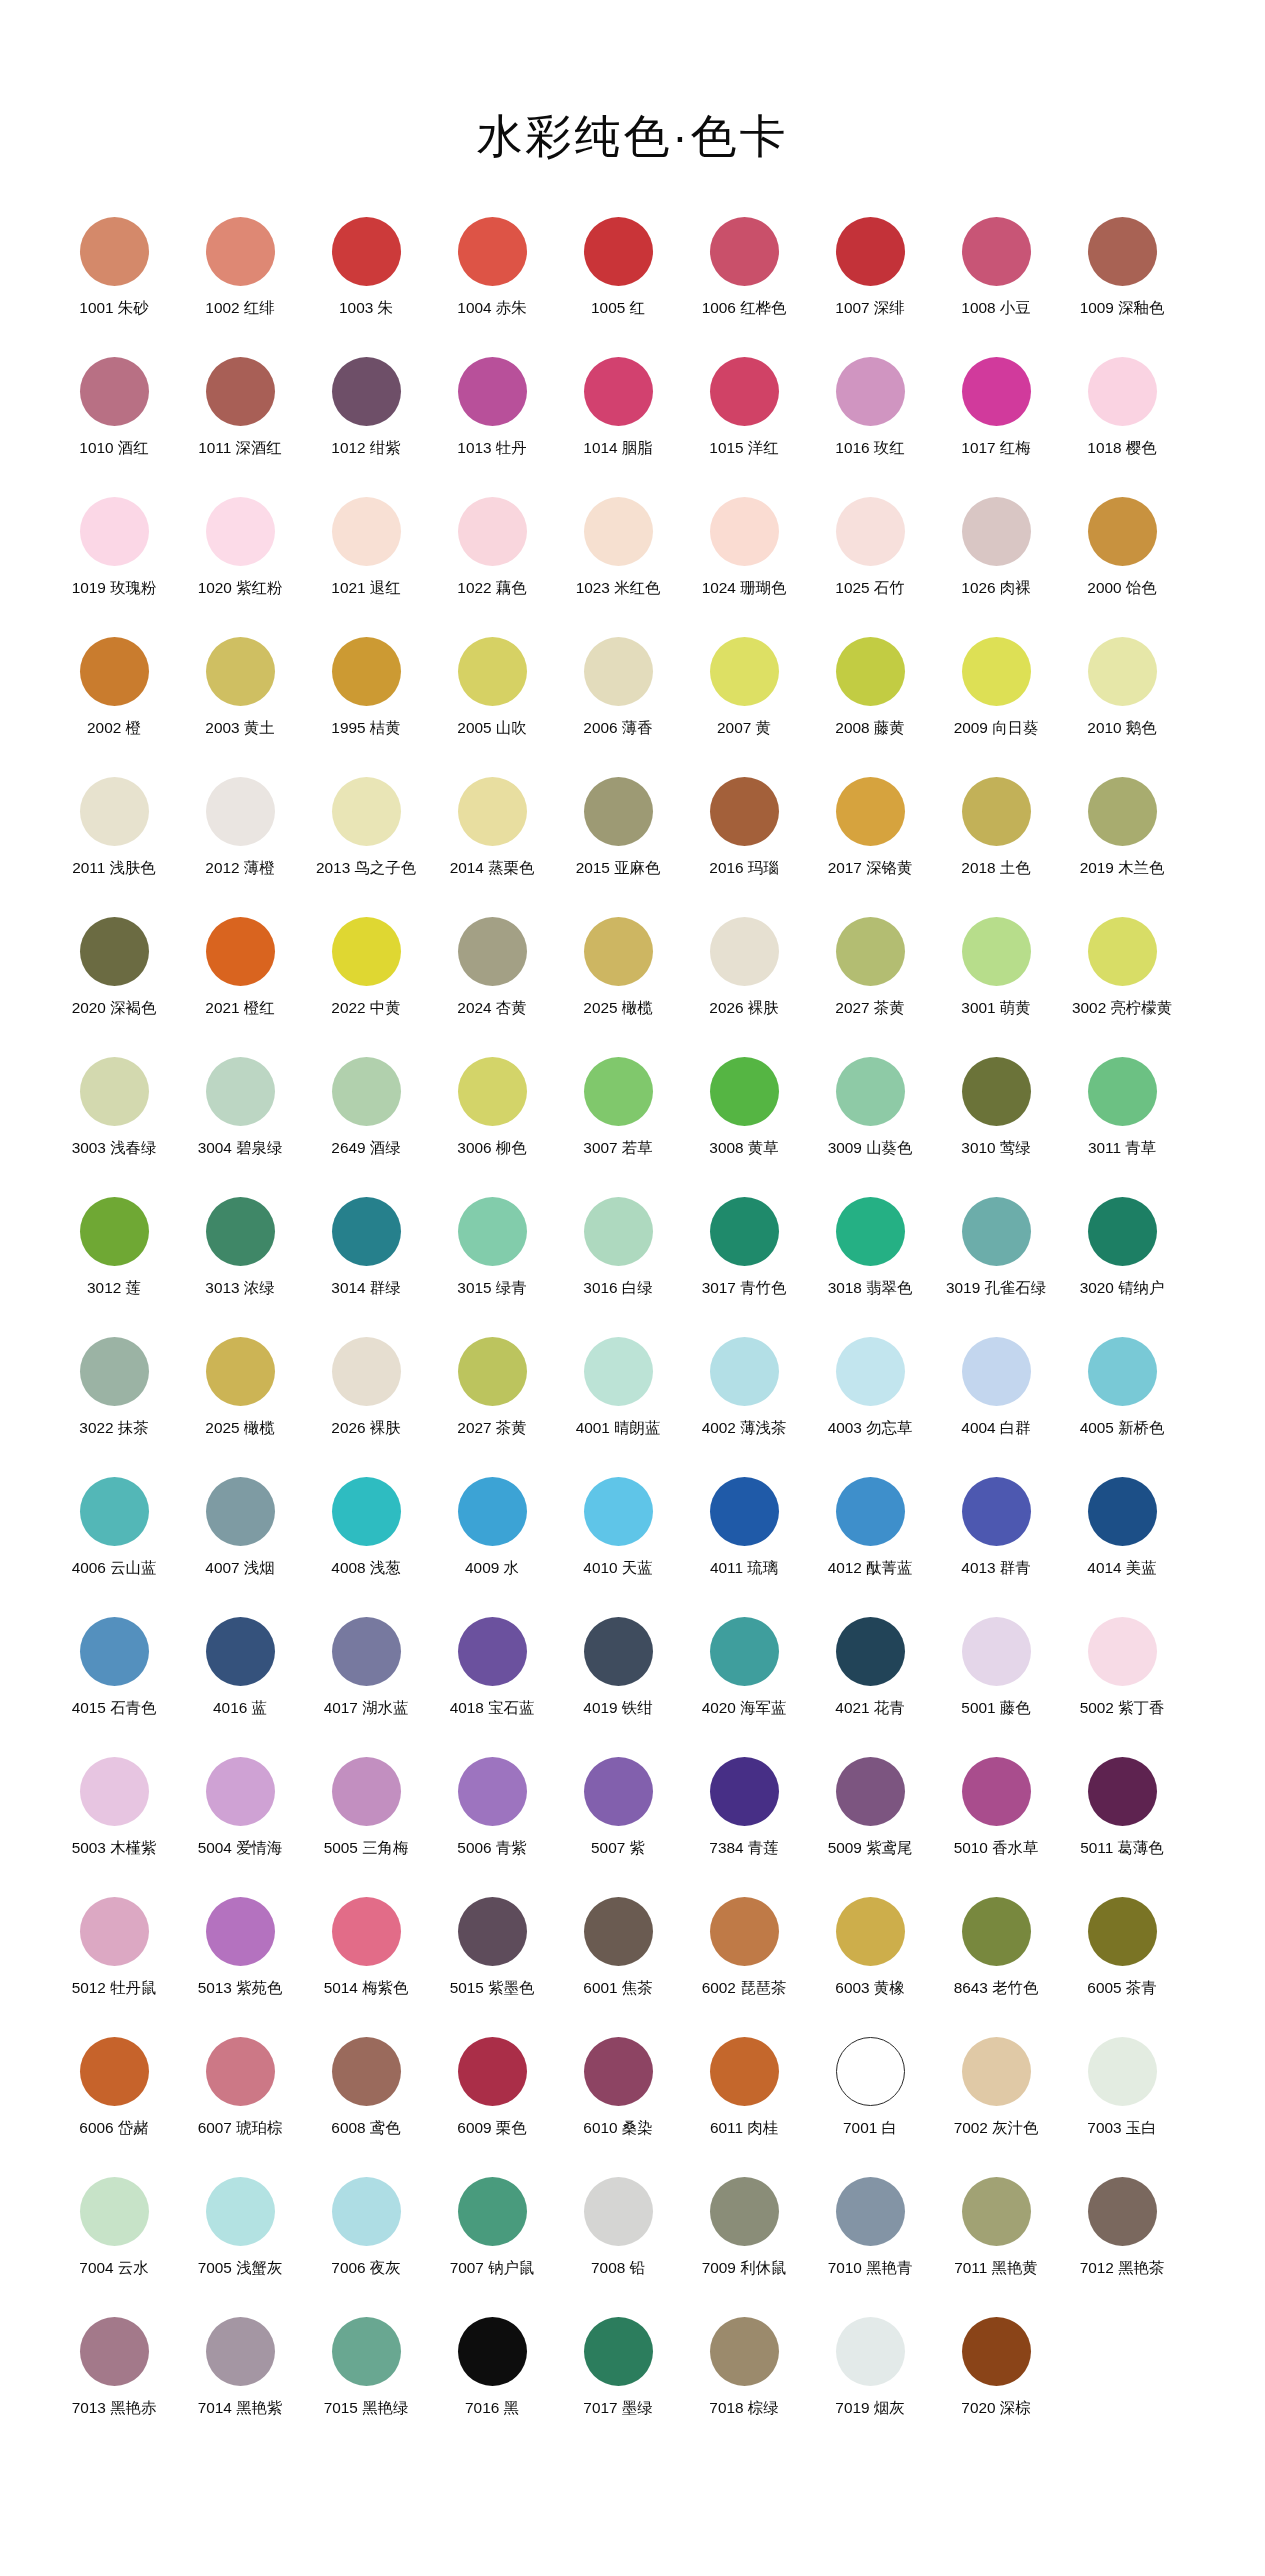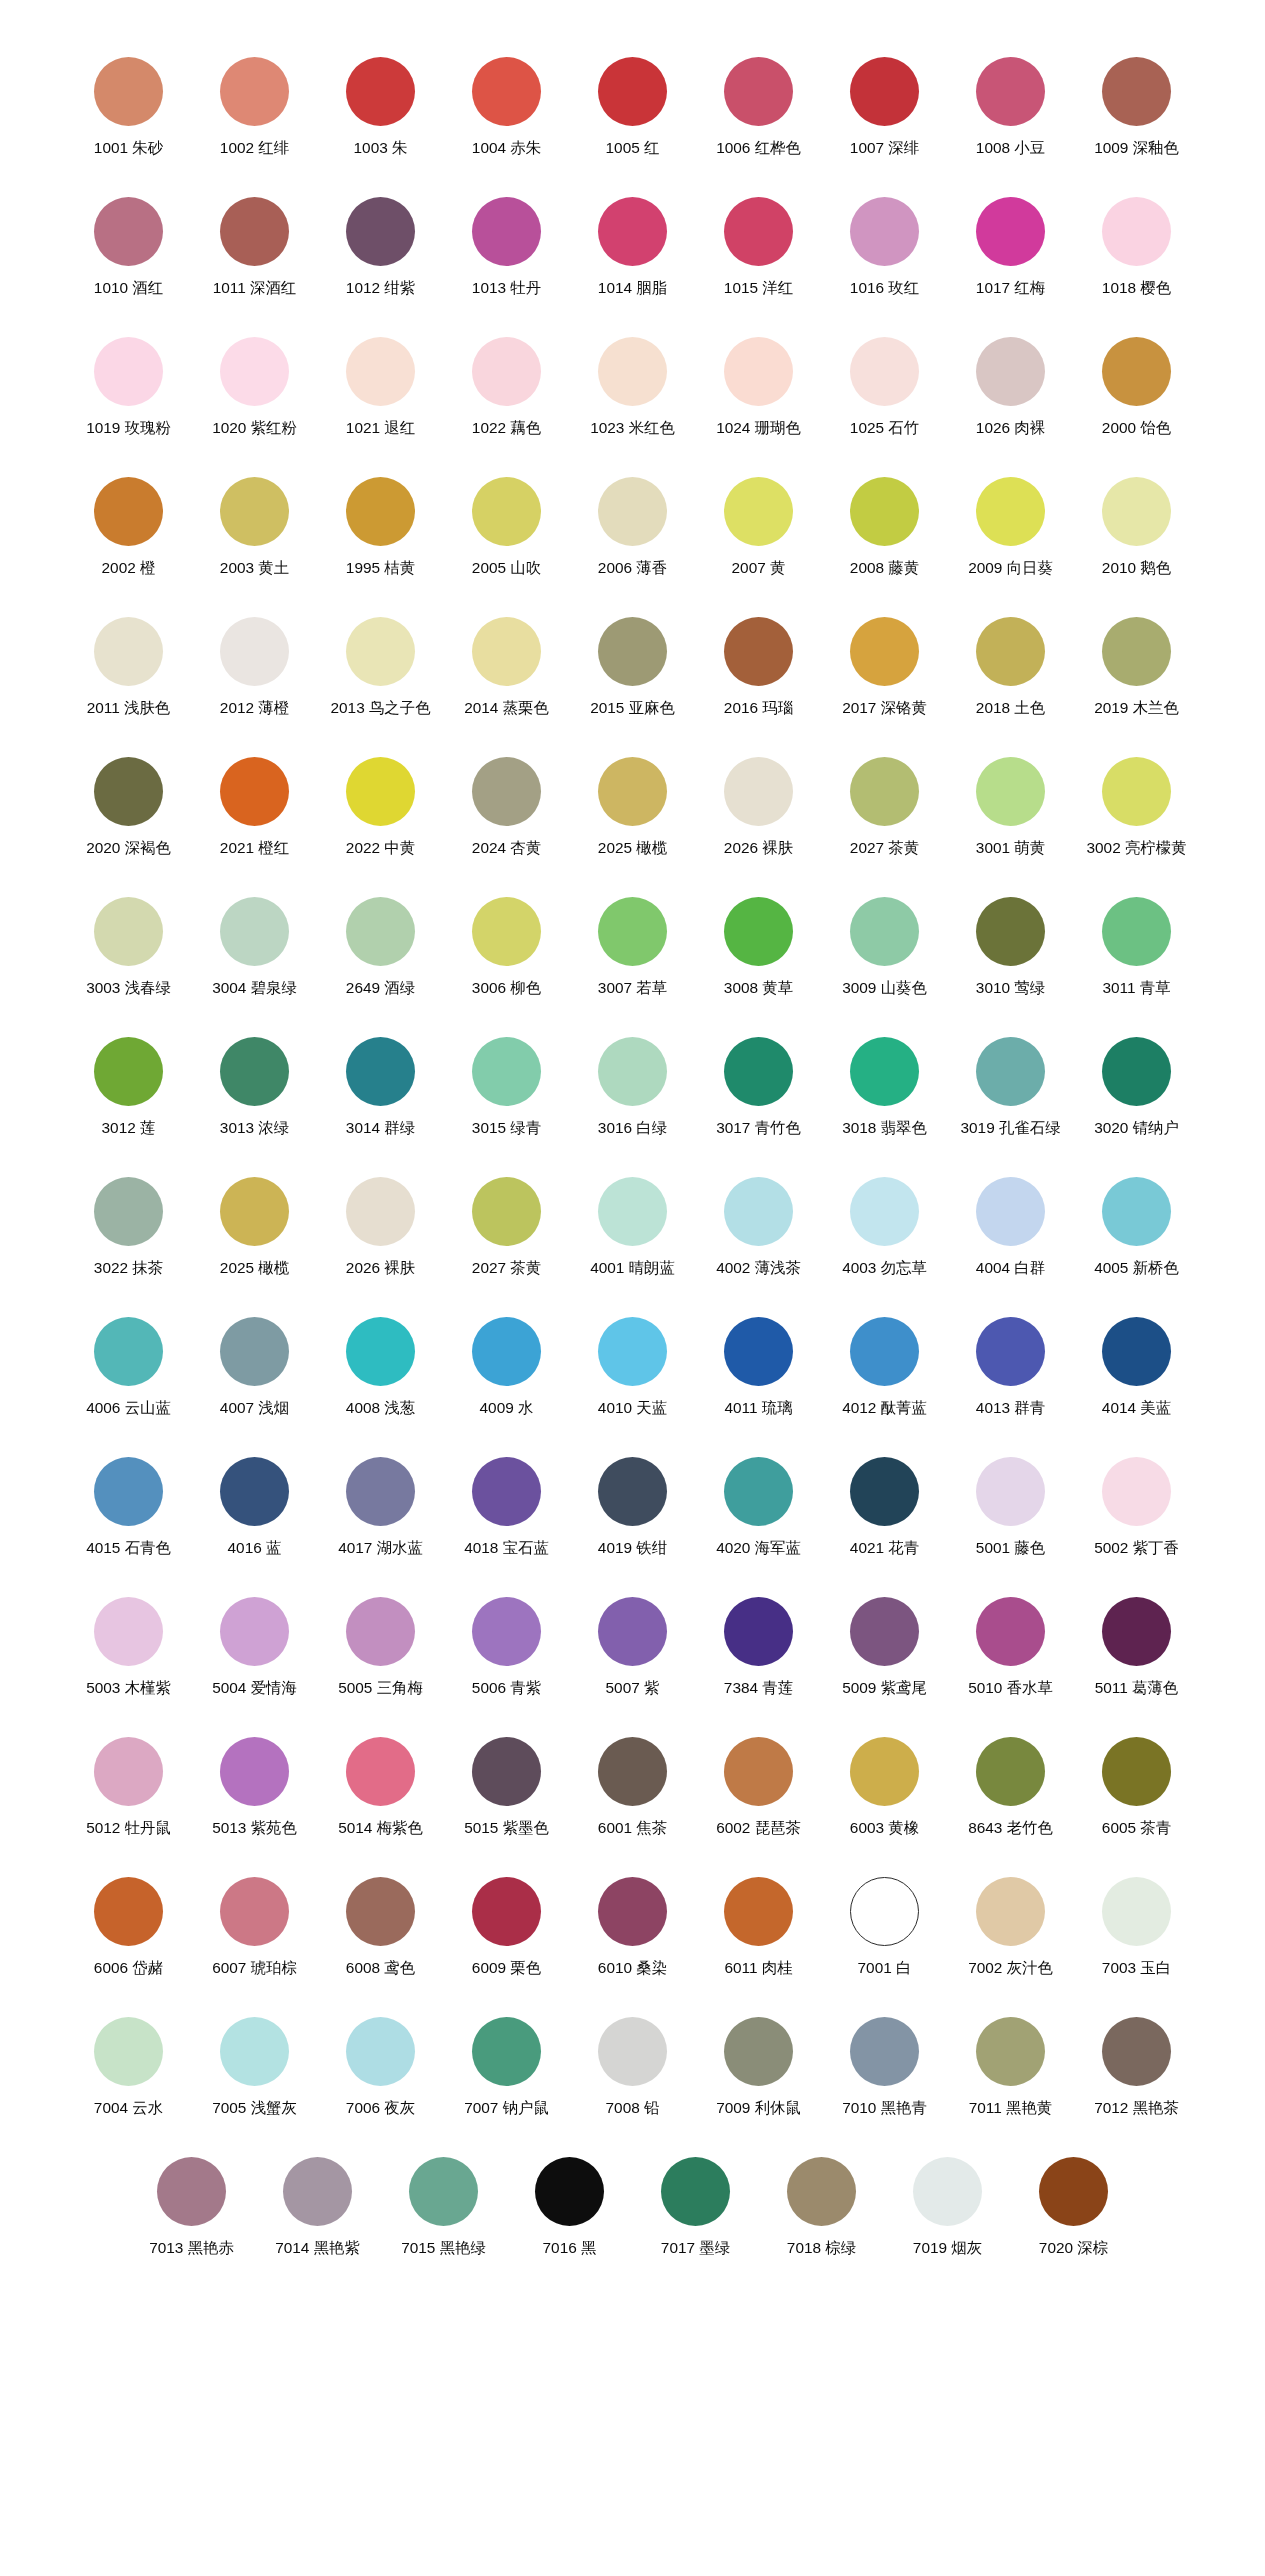--- a/index.html
+++ b/index.html
@@ -32,21 +32,21 @@
     line-height: 1.05;
     font-family: "Liberation Sans", "DejaVu Sans", sans-serif;
   }
   #grid {
     margin-top: 57px;
     padding: 0 51px;
     box-sizing: border-box;
   }
   .row {
     display: flex;
-    justify-content: center;
+    justify-content: flex-start;
     align-items: flex-start;
     height: 140px;
   }
   .cell {
     width: 126px;
     display: flex;
     flex-direction: column;
     align-items: center;
   }
   .swatch {
@@ -66,20 +66,21 @@
     white-space: nowrap;
     color: #0c0c0c;
     text-align: center;
     font-family: "Liberation Sans", "DejaVu Sans", sans-serif;
   }
 </style>
 </head>
 <body>
 
 <div id="page">
+  <h1 id="title">水彩纯色·色卡</h1>
   <div id="grid">
       <div class="row">
         <div class="cell">
           <div class="swatch" style="background: rgb(212, 137, 106);"></div>
           <div class="label">1001 朱砂</div>
         </div>
         <div class="cell">
           <div class="swatch" style="background: rgb(222, 136, 116);"></div>
           <div class="label">1002 红绯</div>
         </div>

